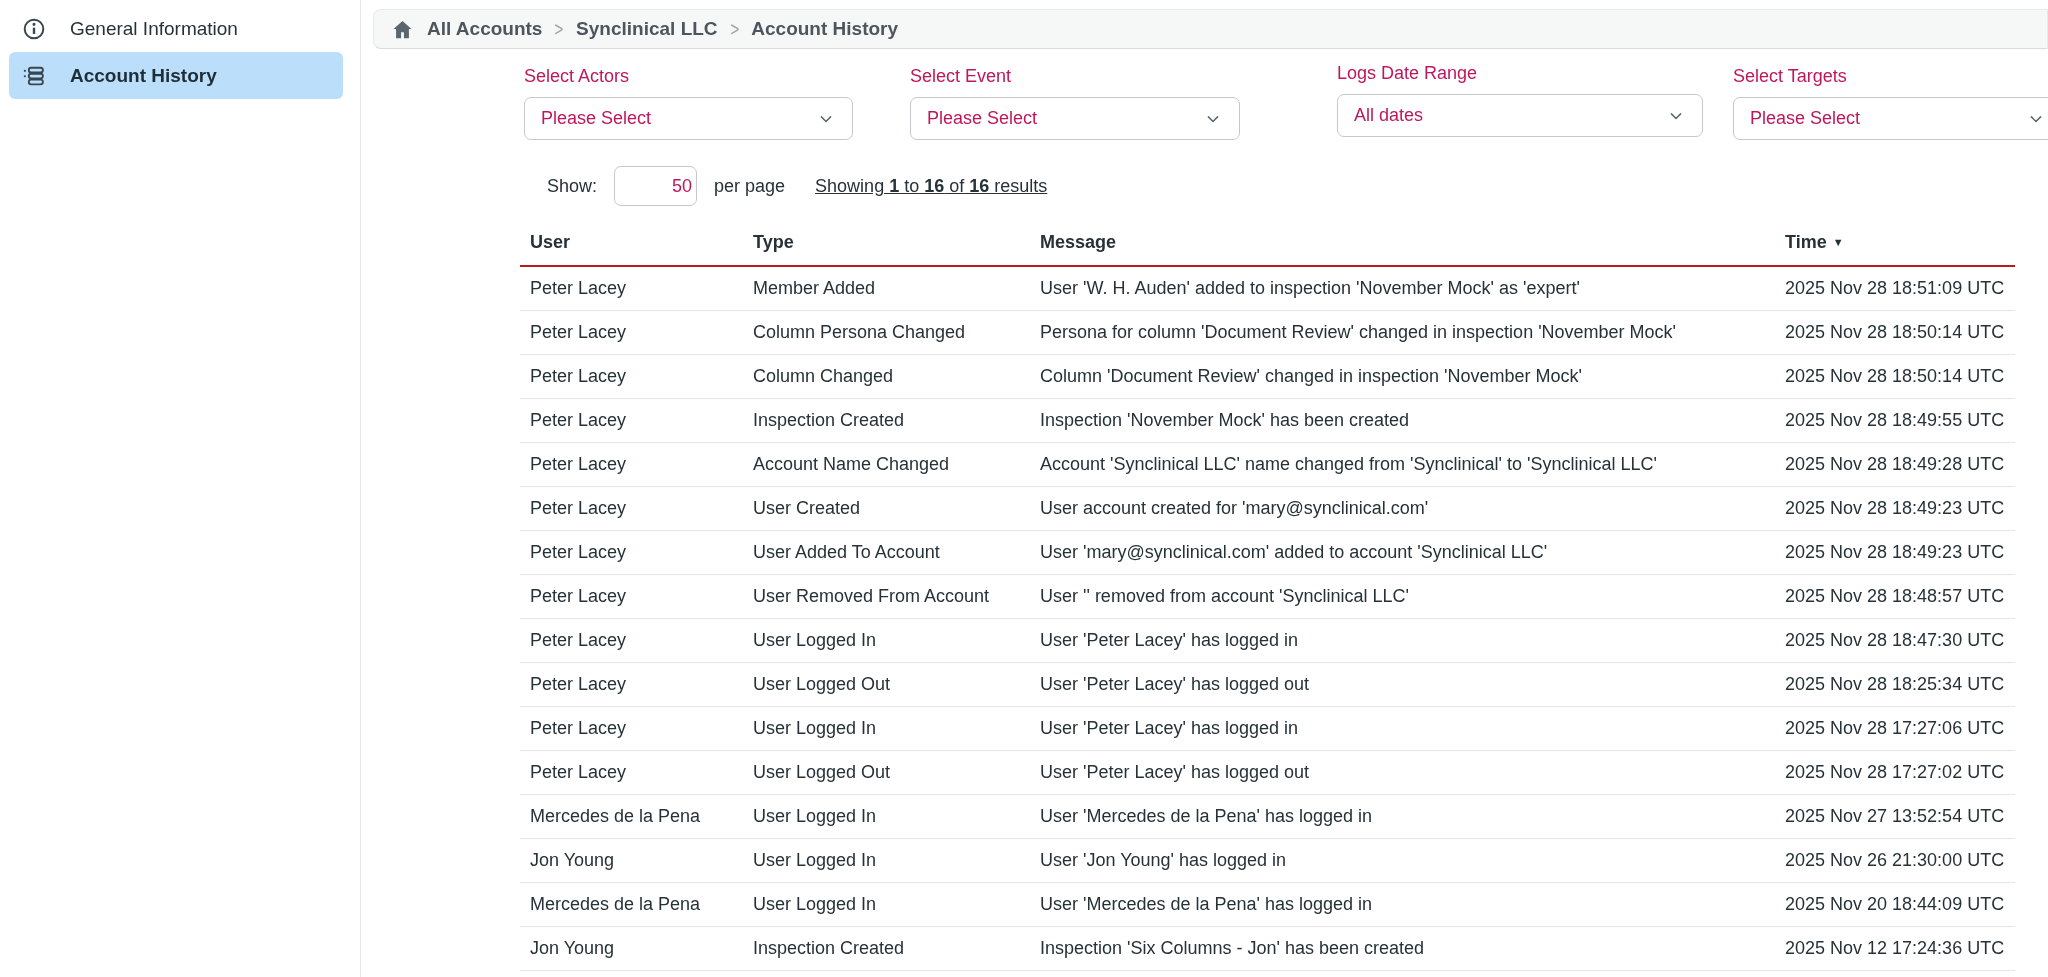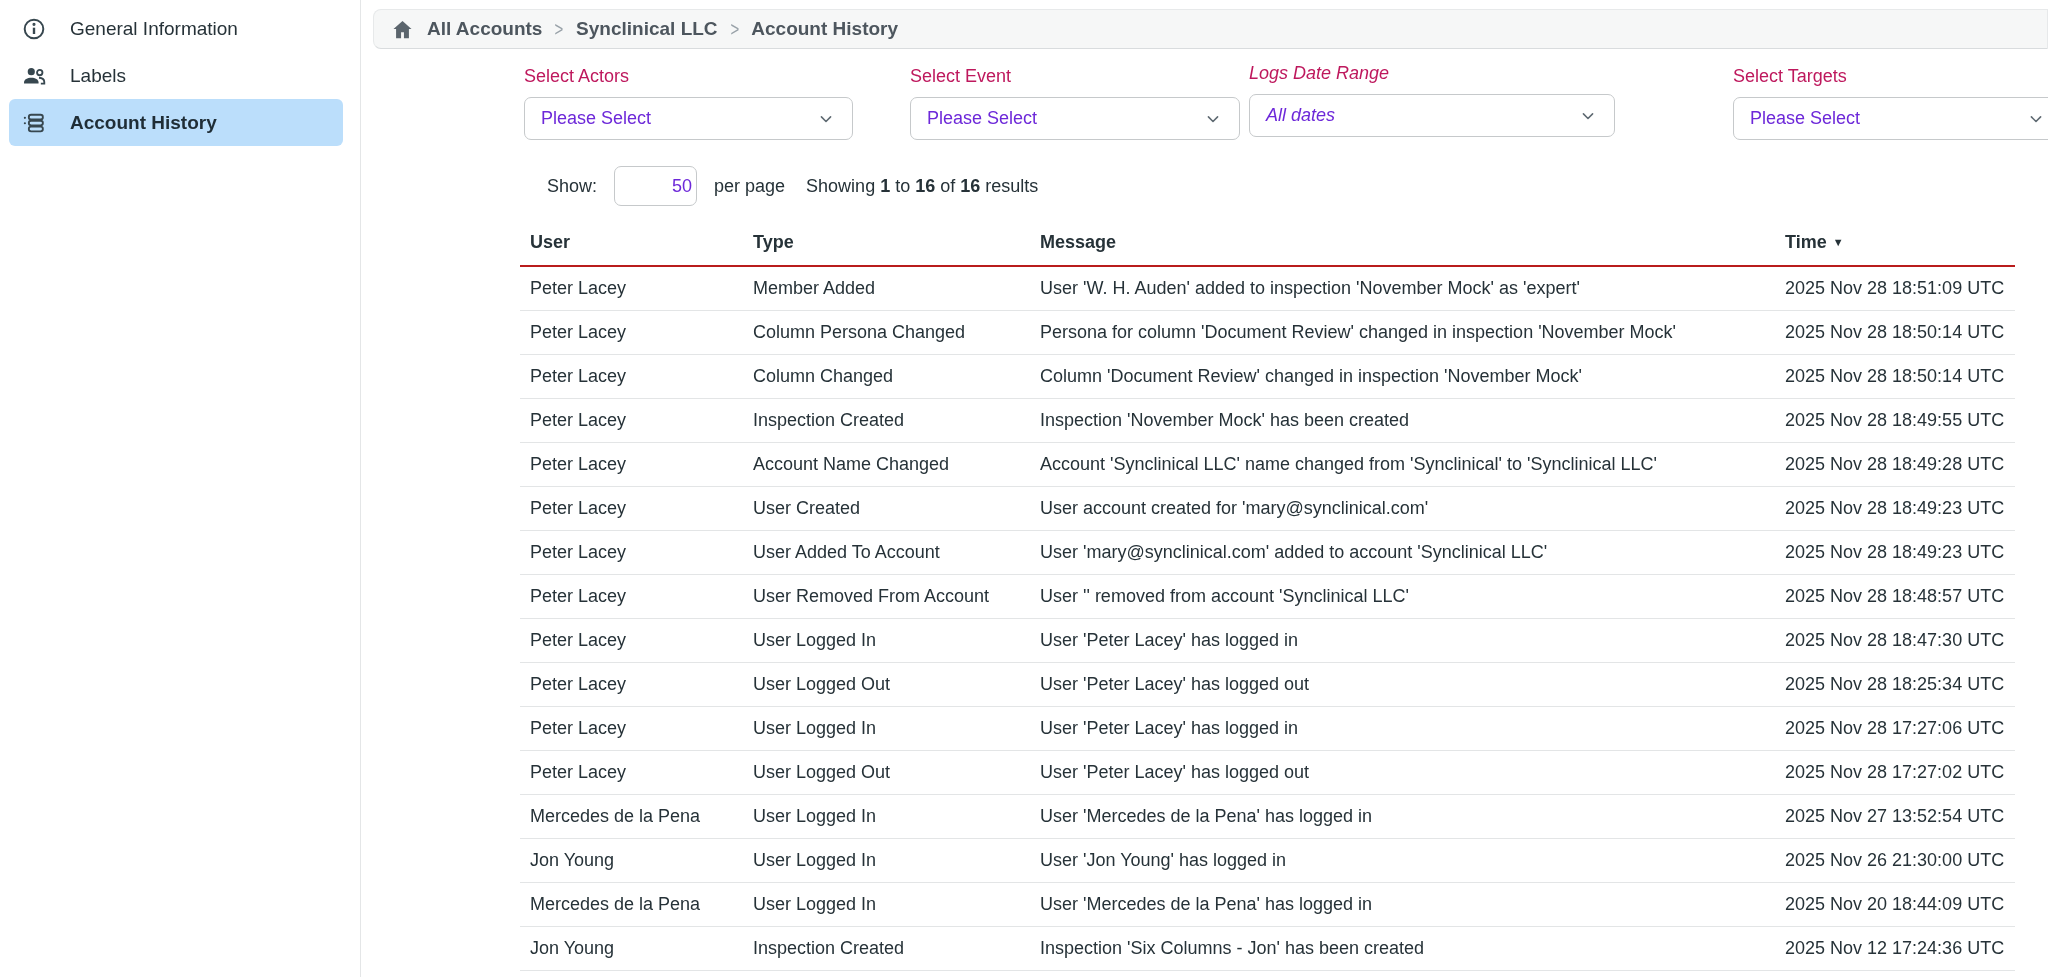--- a/index.html
+++ b/index.html
@@ -26,36 +26,36 @@
   .breadcrumb-bar .home svg { width: 100%; height: 100%; }
   .crumbs { display: flex; align-items: center; gap: 11px; justify-content: space-between; }
   .crumb { cursor: pointer; }
   .crumb-sep { color: #98a1a8; font-weight: 400; font-size: 20px; transform: scaleX(.75); }
 
   
   .filters { position: absolute; top: 66px; left: 0; right: 0; height: 70px; }
   .filter-group { position: absolute; top: 0; }
   .filter-group:nth-child(1) { left: 163px; width: 329px; }
   .filter-group:nth-child(2) { left: 549px; width: 330px; }
-  .filter-group:nth-child(3) { left: 888px; width: 366px; top: -3px; font-style: italic; }
+  .filter-group:nth-child(3) { left: 976px; width: 366px; top: -3px; }
   .filter-group:nth-child(4) { left: 1324px; width: 330px; margin-left: 48px; }
   .filter-label { font-size: 18px; color: #be185d; margin-bottom: 10px; }
   .select-box { height: 43px; border: 1px solid #c6c9cb; border-radius: 7px; background: #fff;
     display: flex; align-items: center; padding: 0 16px; cursor: pointer; }
-  .select-value { font-size: 18px; color: #6d28d9; flex: 1; }
+  .select-value { font-size: 18px; color: #be185d; flex: 1; }
   .chevron { width: 20px; height: 20px; color: #5f6a72; display: inline-flex; }
   .chevron svg { width: 100%; height: 100%; }
 
   
   .pagination { position: absolute; top: 166px; left: 186px; height: 40px;
     display: flex; align-items: center; font-size: 18px; color: #263238; }
   .page-size-select { width: 83px; height: 40px; border: 1px solid #c6c9cb; border-radius: 7px;
     margin: 0 17px; padding: 0 12px 0 16px; display: flex; align-items: center; cursor: pointer; }
   .page-size-select .select-value { font-size: 18px; margin-left: 41px; }
-  .results-summary { margin-left: 21px; }
+  .results-summary { margin-left: 30px; text-decoration: underline; }
   .results-summary b { font-weight: 700; }
 
   
   .table-wrap { position: absolute; top: 232px; left: 159px; width: 1495px; }
   table { width: 100%; border-collapse: collapse; table-layout: fixed; }
   thead th { text-align: left; font-size: 18px; font-weight: 700; color: #263238;
     padding: 0 0 12px 10px; border-bottom: 2px solid #b91c1c; cursor: pointer; }
   thead .sort-arrow { font-size: 11px; margin-left: 6px; position: relative; top: -2px; }
   tbody td { height: 44px; font-size: 18px; color: #263238; padding: 0 6px 0 10px;
     border-bottom: 1px solid #e3e5e6; white-space: nowrap; overflow: hidden; }
@@ -68,31 +68,20 @@
   <aside class="sidebar">
       <div class="sidebar-item">
         <span class="icon">
           <svg viewBox="0 0 24 24" fill="none" stroke="currentColor" stroke-width="1.8">
             <circle cx="12" cy="12" r="8.6"></circle>
             <line x1="12" y1="10.8" x2="12" y2="16.6" stroke-width="2.2"></line>
             <circle cx="12" cy="7.7" r="0.6" fill="currentColor" stroke-width="1.7"></circle>
           </svg>
         </span>
         <span>General Information</span>
-      </div>
-      <div class="sidebar-item">
-        <span class="icon">
-          <svg viewBox="0 0 24 24" fill="currentColor">
-            <circle cx="9.5" cy="8" r="3.3"></circle>
-            <path d="M2.8 19v-1.2c0-2.8 3.1-4.3 6.7-4.3s6.7 1.5 6.7 4.3V19z"></path>
-            <circle cx="17.3" cy="8.8" r="2.5" fill="none" stroke="currentColor" stroke-width="1.7"></circle>
-            <path d="M16.6 13.6c2.8.1 4.9 1.5 4.9 3.9V19h-3.2" fill="none" stroke="currentColor" stroke-width="1.7"></path>
-          </svg>
-        </span>
-        <span>Labels</span>
       </div>
       <div class="sidebar-item selected" style="background: rgb(187, 222, 251);">
         <span class="icon">
           <svg viewBox="0 0 24 24" fill="none" stroke="currentColor" stroke-width="1.7">
             <circle cx="3.6" cy="7.2" r="1" fill="currentColor" stroke="none"></circle>
             <circle cx="3.6" cy="12.2" r="1" fill="currentColor" stroke="none"></circle>
             <rect x="7.2" y="4.4" width="13" height="4.4" rx="2.2"></rect>
             <rect x="7.2" y="9.9" width="13" height="4.4" rx="2.2"></rect>
             <rect x="7.2" y="15.4" width="13" height="4.4" rx="2.2"></rect>
           </svg>

